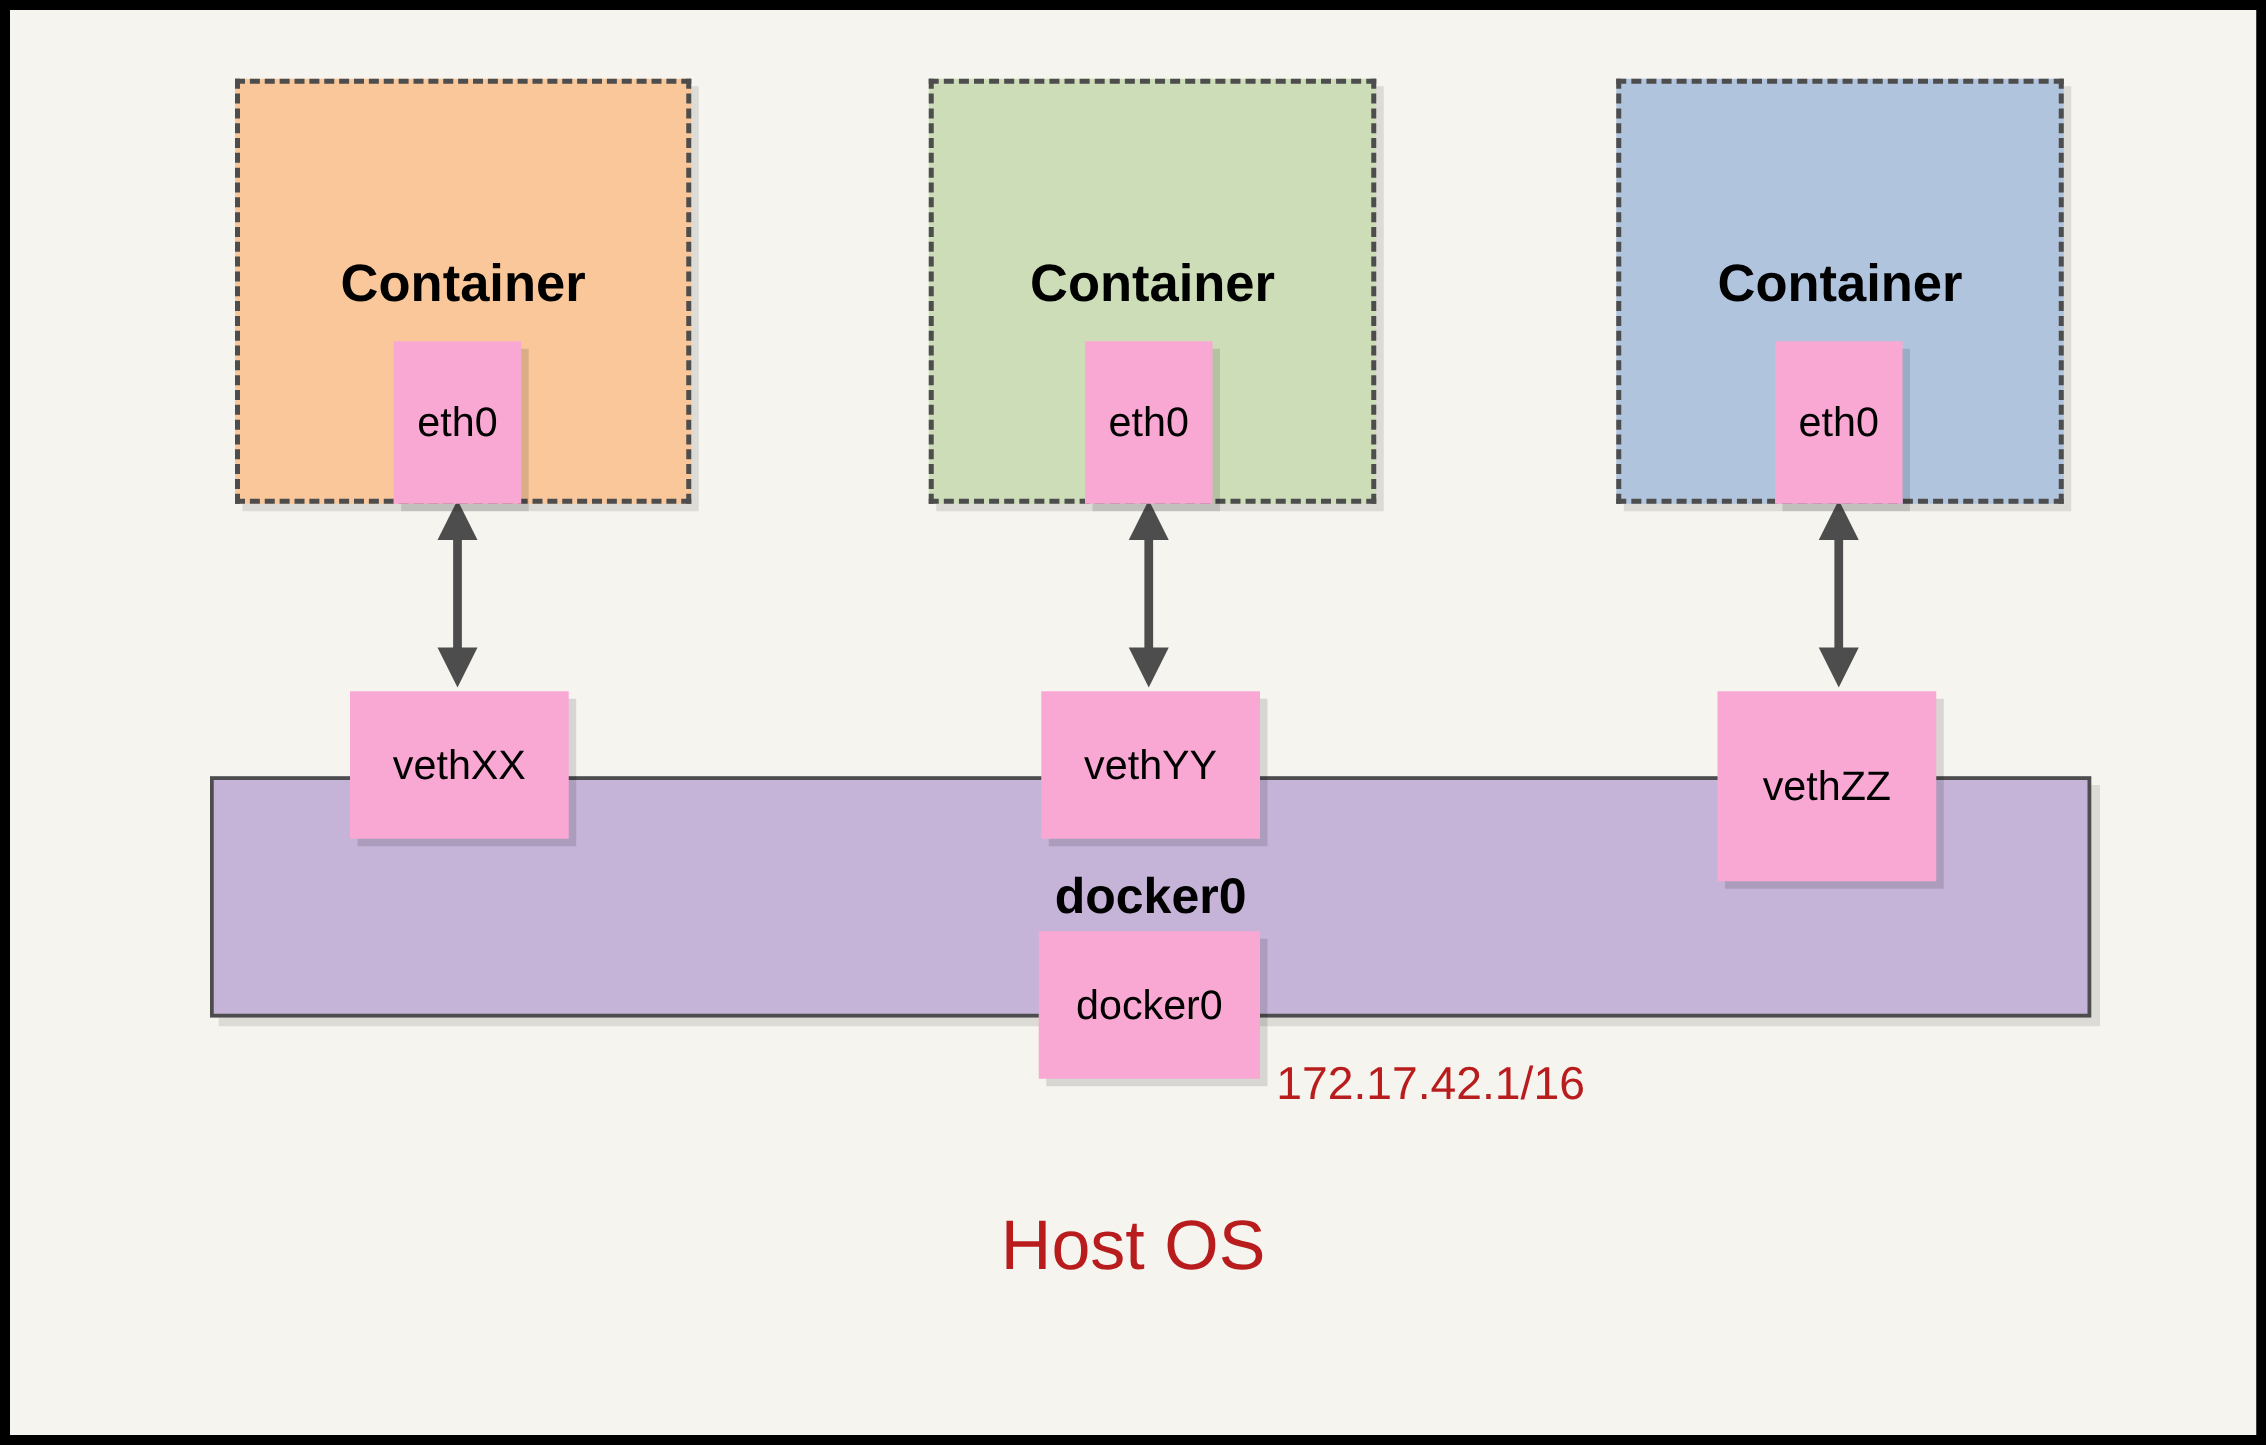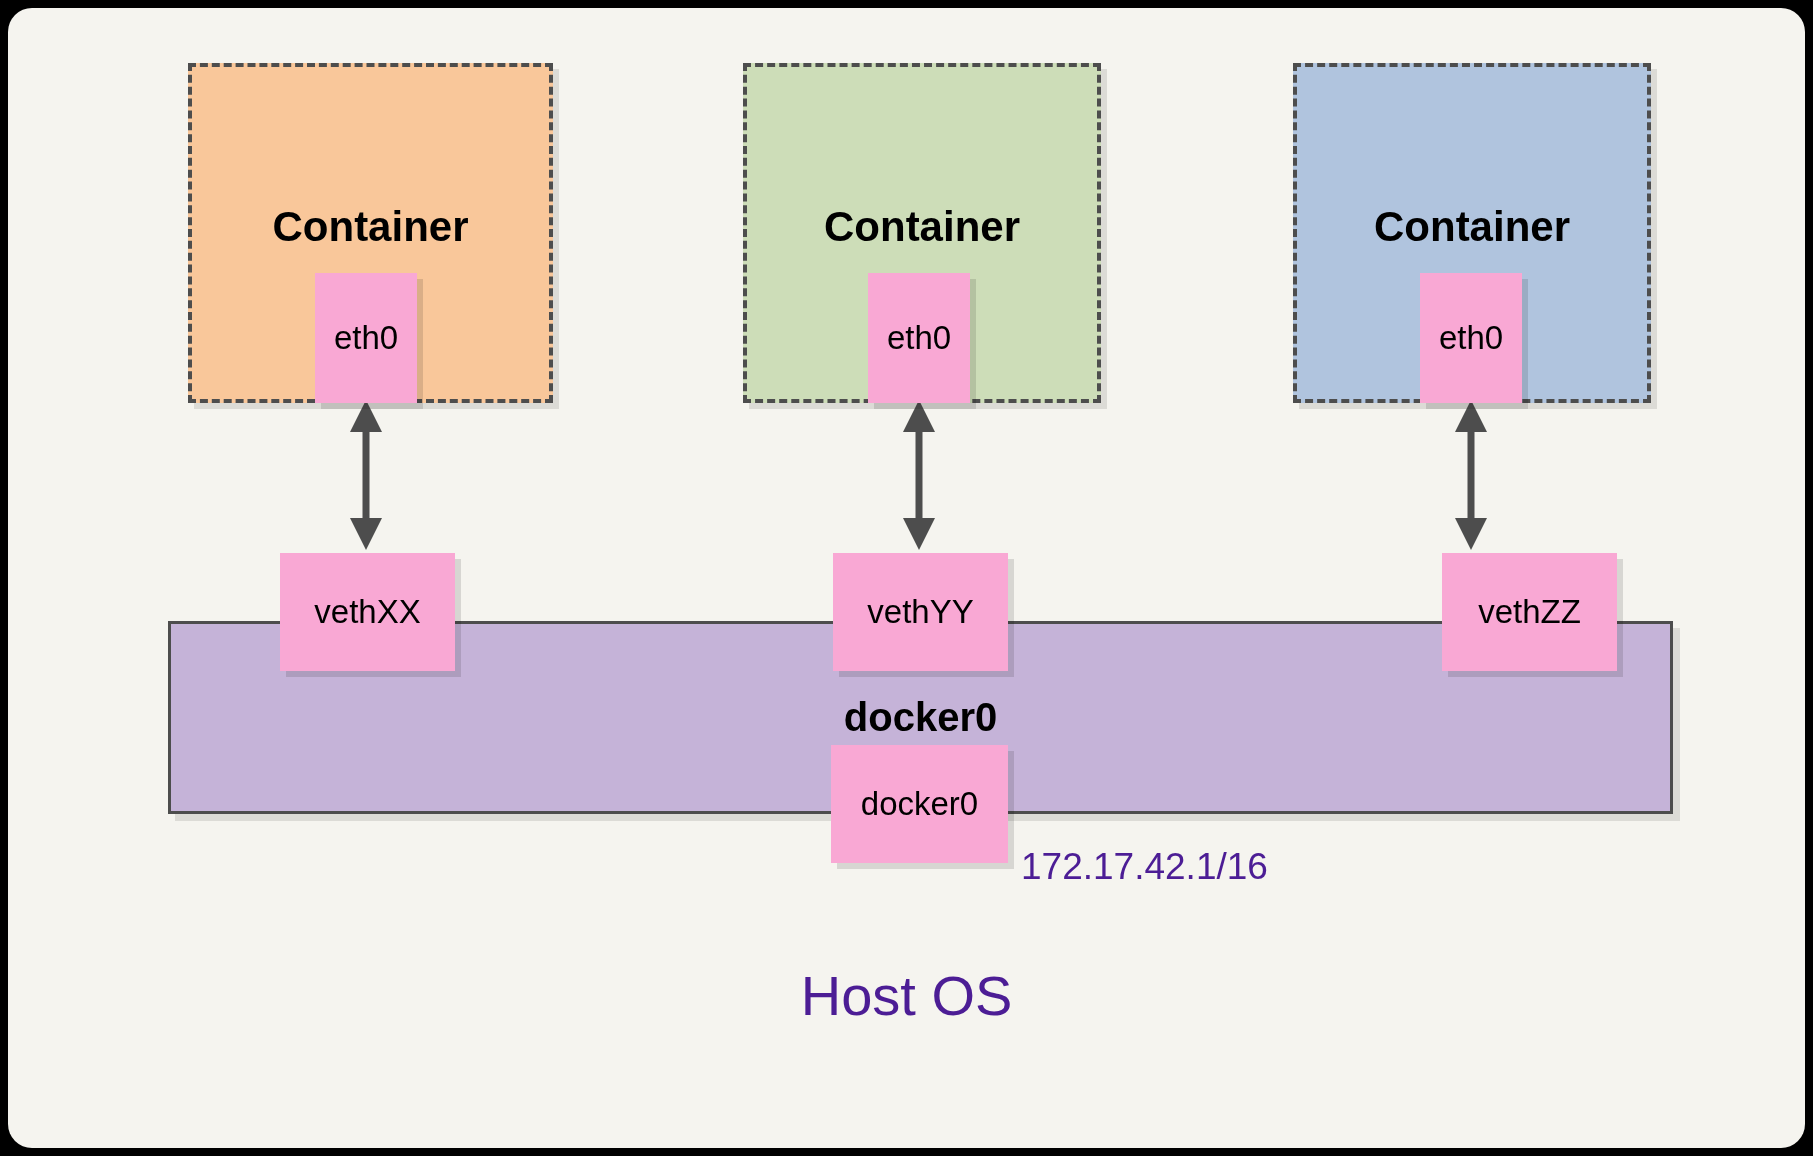--- a/index.html
+++ b/index.html
@@ -20,21 +20,20 @@
     overflow: hidden;
   }
   #stage {
     position: absolute;
     left: 8px;
     top: 8px;
     width: 1797px;
     height: 1140px;
     background: #f5f4ef;
     overflow: hidden;
-    border-radius: 24px;
   }
 
   
   .container-box {
     position: absolute;
     box-sizing: border-box;
     border: 4px dashed #4d4d4d;
     box-shadow: 6px 6px 0 0 rgba(0,0,0,0.10);
   }
   .container-title {
@@ -89,21 +88,21 @@
   
   .arrow-svg {
     position: absolute;
     z-index: 4;
     overflow: visible;
   }
 
   
   .plain-label {
     position: absolute;
-    color: #4c1d95;
+    color: #b91c1c;
     white-space: nowrap;
   }
   #ip-label {
     font-size: 37px;
   }
   #host-os-label {
     font-size: 56px;
     font-weight: normal;
     left: 0;
     right: 0;
@@ -147,21 +146,21 @@
       <line x1="18" y1="20" x2="18" y2="130" stroke="#4d4d4d" stroke-width="7"></line>
       <polygon points="18,0 2,32 34,32" fill="#4d4d4d"></polygon>
       <polygon points="18,150 2,118 34,118" fill="#4d4d4d"></polygon>
     </svg>
 
     <div id="docker0-bar" style="left:160px; top:613px; width:1505px; height:193px;"></div>
     <div id="docker0-title" style="left:160px; top:687px; width:1505px;">docker0</div>
 
     <div class="note" style="left:272px; top:545px; width:175px; height:118px;text-align:center;">vethXX</div>
     <div class="note" style="left:825px; top:545px; width:175px; height:118px;text-align:right;">vethYY</div>
-    <div class="note" style="left:1434px; top:545px; width:175px; height:118px;">vethZZ</div>
+    <div class="note" style="left:1366px; top:545px; width:175px; height:152px;">vethZZ</div>
 
     <div class="note" style="left:823px; top:737px; width:177px; height:118px;">docker0</div>
 
     <div class="plain-label" id="ip-label" style="left:1013px; top:838px;">172.17.42.1/16</div>
 
     <div class="plain-label" id="host-os-label" style="top:955px;">Host OS</div>
 
   </div>
 </div>
 

